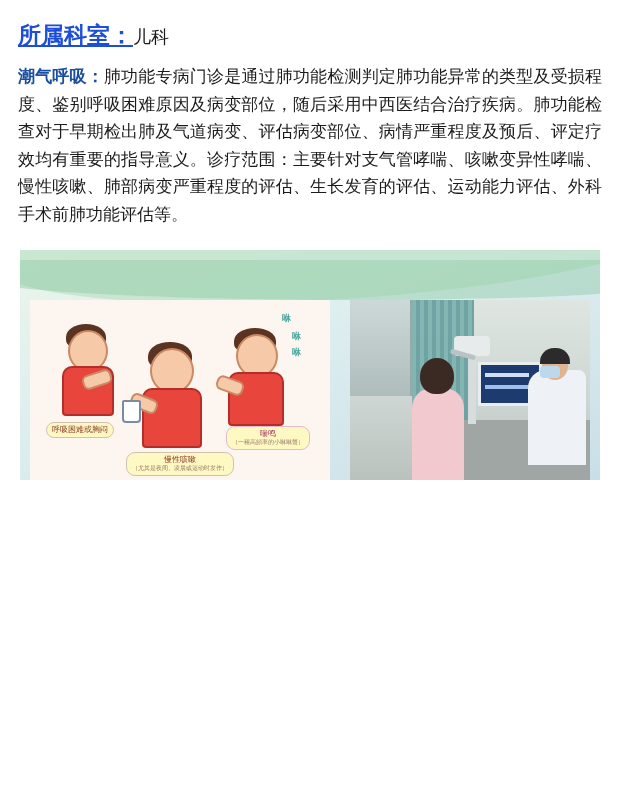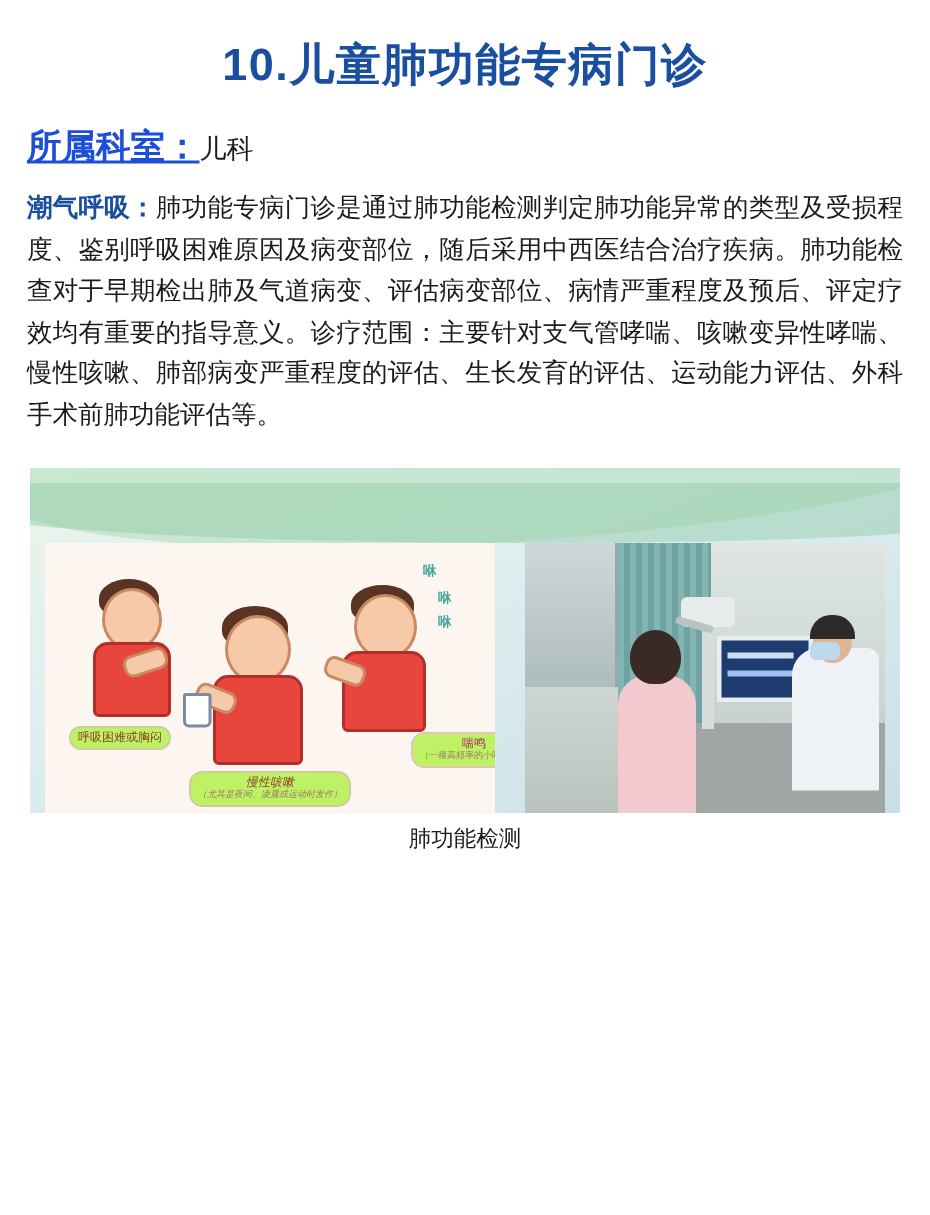--- a/index.html
+++ b/index.html
@@ -152,21 +152,21 @@
     border-radius: 6px;
   }
   .cup {
     position: absolute;
     background: #ffffff;
     border: 2px solid #7c8ca0;
     border-radius: 2px 2px 4px 4px;
   }
   .tag {
     position: absolute;
-    background: #bef264;
+    background: #fef9c3;
     border: 1px solid #d4c0ae;
     border-radius: 9px;
     font-size: 8px;
     color: #8a3b2b;
     text-align: center;
     padding: 2px 5px;
     line-height: 1.25;
     white-space: nowrap;
   }
   .tag.pink { color: #a8325f; border-color: #e9b9cb; }
@@ -240,21 +240,20 @@
   .ph-tube {
     position: absolute; left: 100px; top: 52px; width: 26px; height: 5px;
     background: #b9c2c4; border-radius: 3px; transform: rotate(16deg);
   }
 </style>
 </head>
 <body>
 
 <div class="page">
 
-  <h1 class="title">10.儿童肺功能专病门诊</h1>
 
   <div class="body-block">
 
     <div class="field">
       <span class="field-label">所属科室：</span><span class="field-value">儿科</span>
     </div>
 
     <p class="para"><span class="inline-label">潮气呼吸：</span><span>肺功能专病门诊是通过肺功能检测判定肺功能异常的类型及受损程度、鉴别呼吸困难原因及病变部位，随后采用中西医结合治疗疾病。肺功能检查对于早期检出肺及气道病变、评估病变部位、病情严重程度及预后、评定疗效均有重要的指导意义。诊疗范围：主要针对支气管哮喘、咳嗽变异性哮喘、慢性咳嗽、肺部病变严重程度的评估、生长发育的评估、运动能力评估、外科手术前肺功能评估等。</span></p>
 
 
@@ -275,35 +274,35 @@
         <span>呼吸困难或胸闷</span>
       </div>
 
       <div class="kid">
         <div class="hair" style="left:118px; top:42px; width:44px; height:28px;"></div>
         <div class="head" style="left:120px; top:48px; width:40px; height:42px;"></div>
         <div class="body-shirt" style="left:112px; top:88px; width:56px; height:56px;"></div>
         <div class="arm" style="left:100px; top:96px; width:24px; height:11px; transform:rotate(22deg);"></div>
         <div class="cup" style="left:92px; top:100px; width:15px; height:19px;"></div>
       </div>
-      <div class="tag" style="left:96px; top:152px;font-style:italic;">
+      <div class="tag" style="left:96px; top:152px;">
         <span>慢性咳嗽</span>
         <span class="sub">（尤其是夜间、凌晨或运动时发作）</span>
       </div>
 
       <div class="kid">
         <div class="hair" style="left:204px; top:28px; width:42px; height:26px;"></div>
         <div class="head" style="left:206px; top:34px; width:38px; height:40px;"></div>
         <div class="body-shirt" style="left:198px; top:72px; width:52px; height:50px;"></div>
         <div class="arm" style="left:186px; top:78px; width:24px; height:11px; transform:rotate(20deg);"></div>
       </div>
       <div class="wheeze" style="left:252px; top:14px;">咻</div>
       <div class="wheeze" style="left:262px; top:32px;">咻</div>
       <div class="wheeze" style="left:262px; top:48px;">咻</div>
-      <div class="tag pink" style="left:196px; top:126px;margin-left:48px;">
+      <div class="tag pink" style="left:196px; top:126px;">
         <span>喘鸣</span>
         <span class="sub">（一種高頻率的小咻咻聲）</span>
       </div>
     </div>
 
     <div class="photo">
       <div class="ph-wall"></div>
       <div class="ph-window"></div>
       <div class="ph-curtain"></div>
       <div class="ph-desk"></div>
@@ -315,16 +314,15 @@
       <div class="ph-device-head"></div>
       <div class="ph-tube"></div>
       <div class="ph-child-body"></div>
       <div class="ph-child-head"></div>
       <div class="ph-doctor-body"></div>
       <div class="ph-doctor-head"></div>
       <div class="ph-doctor-hair"></div>
       <div class="ph-mask"></div>
     </div>
 
-    <div class="caption">肺功能检测</div>
   </div>
 
 </div>
 
 </body></html>

